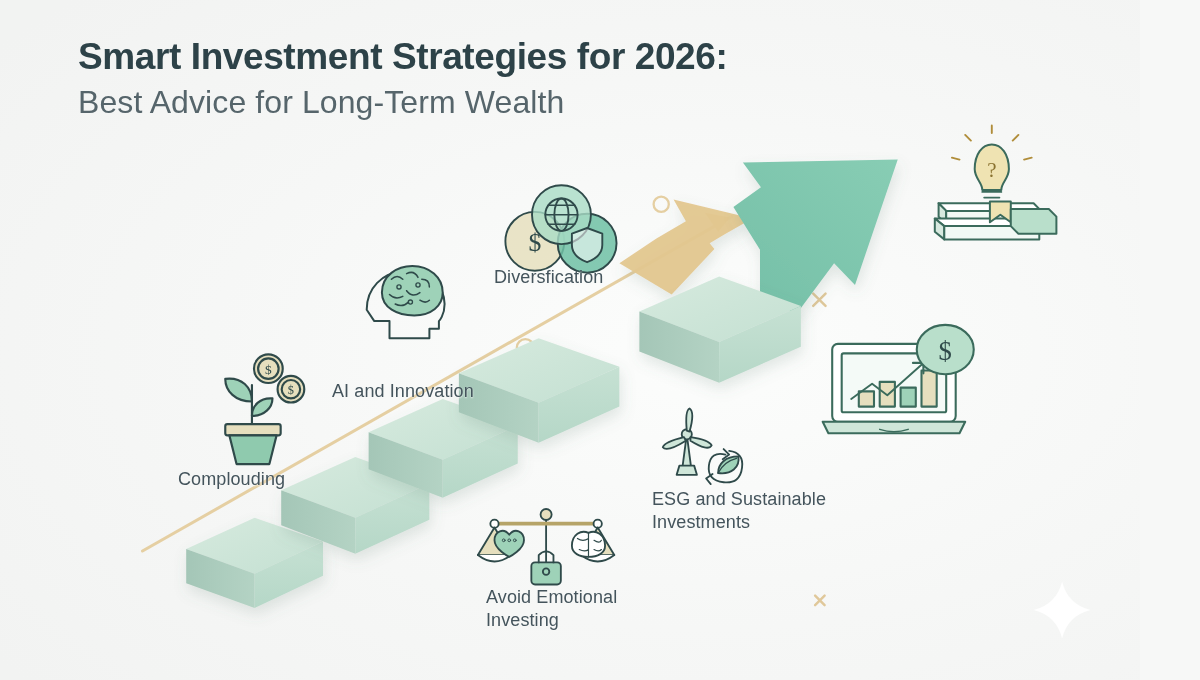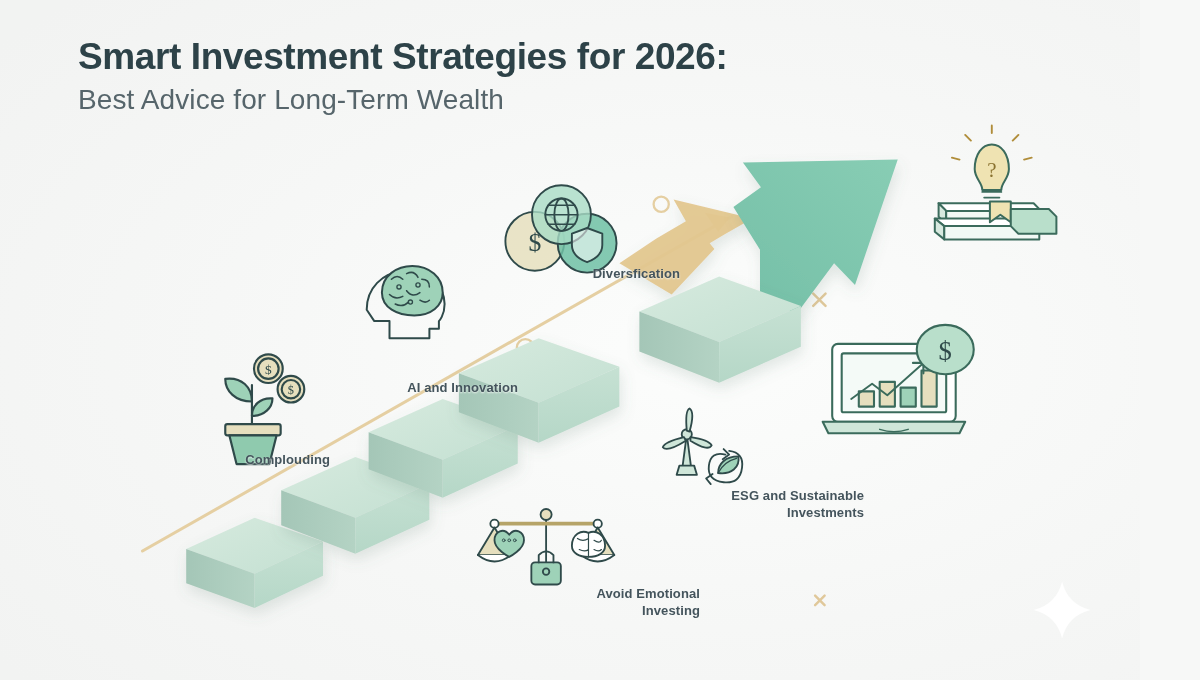--- a/index.html
+++ b/index.html
@@ -21,40 +21,40 @@
   .header { position:absolute; left:78px; top:36px; z-index:40; }
   .title {
     font-size:37px;
     font-weight:bold;
     color:#2d4248;
     letter-spacing:-0.4px;
     line-height:1.12;
     white-space:nowrap;
   }
   .subtitle {
-    font-size:28px;
+    font-size:32px;
     font-weight:normal;
     color:#56656b;
     letter-spacing:0.1px;
     line-height:1.3;
     margin-top:5px;
     white-space:nowrap;
   }
 
   
   #art { position:absolute; inset:0; z-index:10; }
 
   
   .lbl {
     position:absolute;
     z-index:35;
     color:#44545c;
-    font-size:13px;
-    font-weight:700;
-    text-align:right;
+    font-size:18px;
+    font-weight:400;
+    text-align:left;
     line-height:1.28;
     letter-spacing:0.1px;
     white-space:pre-line;
     text-shadow:0 1px 2px rgba(247,248,247,.9);
   }
 </style>
 </head>
 <body>
 
 <div id="canvas">
@@ -272,21 +272,21 @@
         <path d="M74 78 L96 78 L96 100 L85 92 L74 100 Z" fill="#efe3b2"></path>
         <path d="M96 86 L136 86 L144 94 L144 112 L104 112 L96 104 Z" fill="#b9dfcb"></path>
       </g>
     </g>
 
     <g>
       <path d="M1118 612 Q1124 636 1148 642 Q1124 648 1118 672 Q1112 648 1088 642 Q1112 636 1118 612 Z" fill="#ffffff" opacity="0.92"></path>
     </g>
   </svg>
 
-  <div class="lbl" style="left:178px; top:452px; width:152px;">Complouding</div>
+  <div class="lbl" style="left:178px; top:468px; width:152px;">Complouding</div>
 
   <div class="lbl" style="left:332px; top:336px; width:186px;margin-top:44px;">AI and Innovation</div>
 
   <div class="lbl" style="left:494px; top:266px; width:186px;">Diversfication</div>
 
   <div class="lbl" style="left:652px; top:488px; width:212px;">ESG and Sustainable
 Investments</div>
 
   <div class="lbl" style="left:486px; top:586px; width:214px;">Avoid Emotional
 Investing</div>

